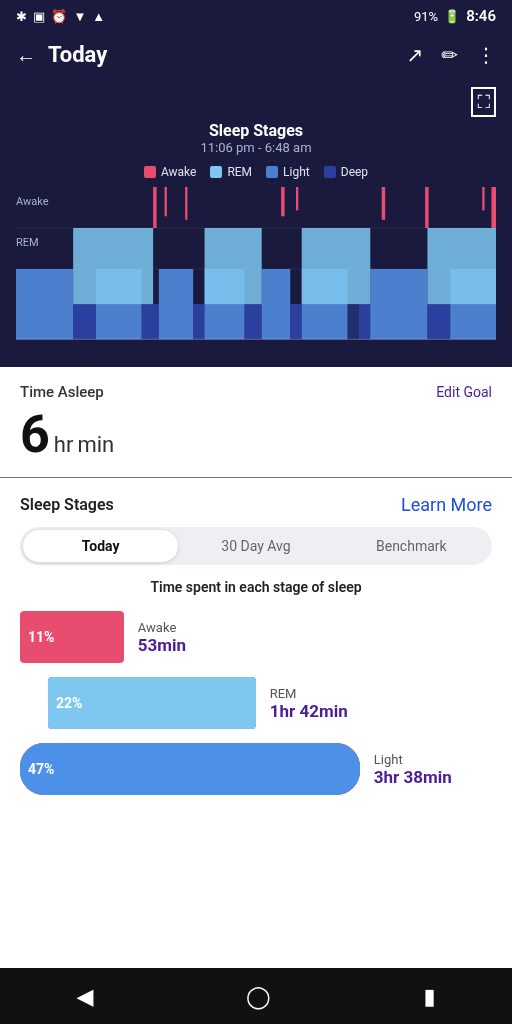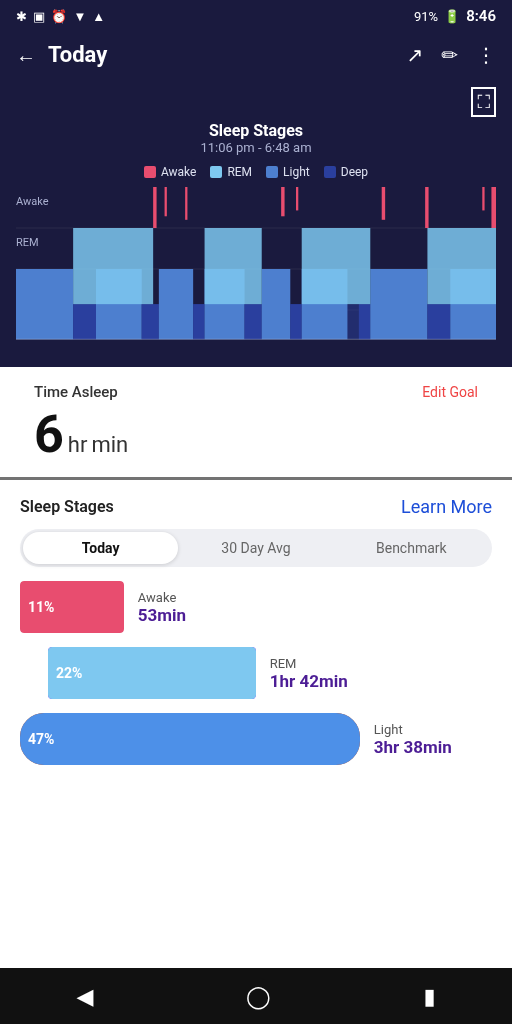--- a/index.html
+++ b/index.html
@@ -140,37 +140,37 @@
     }
 
     
     .main-content {
       background: #fff;
       padding: 0;
     }
 
     
     .section {
-      padding: 16px 34px;
-      border-bottom: 3px solid #737373;
+      padding: 16px 20px;
+      border-bottom: 1px solid #737373;
     }
     .section-header {
       display: flex;
       justify-content: space-between;
       align-items: center;
       margin-bottom: 8px;
     }
     .section-label {
       font-size: 15px;
       color: #333;
       font-weight: 500;
     }
     .section-action {
       font-size: 14px;
-      color: #ef4444;
+      color: #4c1d95;
       cursor: pointer;
     }
     .time-display {
       display: flex;
       align-items: baseline;
       gap: 4px;
     }
     .time-big {
       font-size: 52px;
       font-weight: 700;
@@ -426,20 +426,21 @@
       <span class="sleep-stages-label">Sleep Stages</span>
       <span class="learn-more">Learn More</span>
     </div>
 
     <div class="tabs-container">
       <div class="tab active">Today</div>
       <div class="tab">30 Day Avg</div>
       <div class="tab">Benchmark</div>
     </div>
 
+    <div class="stages-subtitle">Time spent in each stage of sleep</div>
 
     <div class="stage-row">
       <div class="stage-bar-wrap" style="width:22%; background:#f0d0d8;">
         <div class="stage-bar-fill" style="width:100%; background:#e84d6f;"></div>
         <span class="stage-bar-pct">11%</span>
       </div>
       <div class="stage-info">
         <div class="stage-name">Awake</div>
         <div class="stage-time">53min</div>
       </div>

